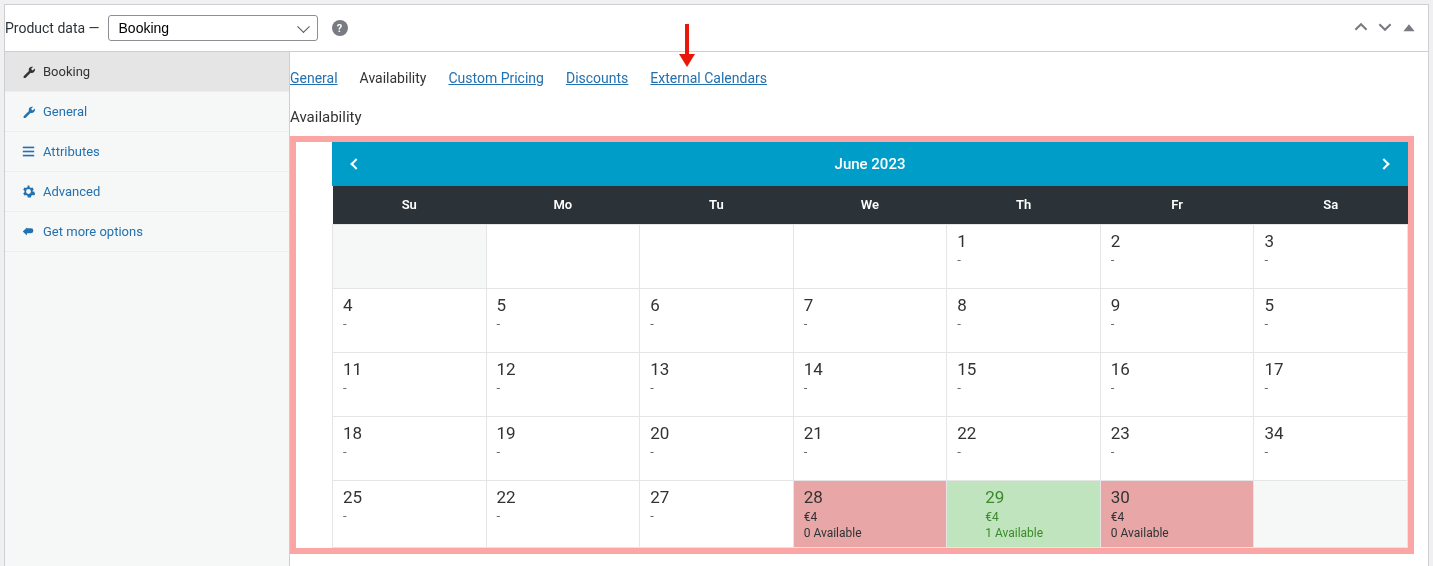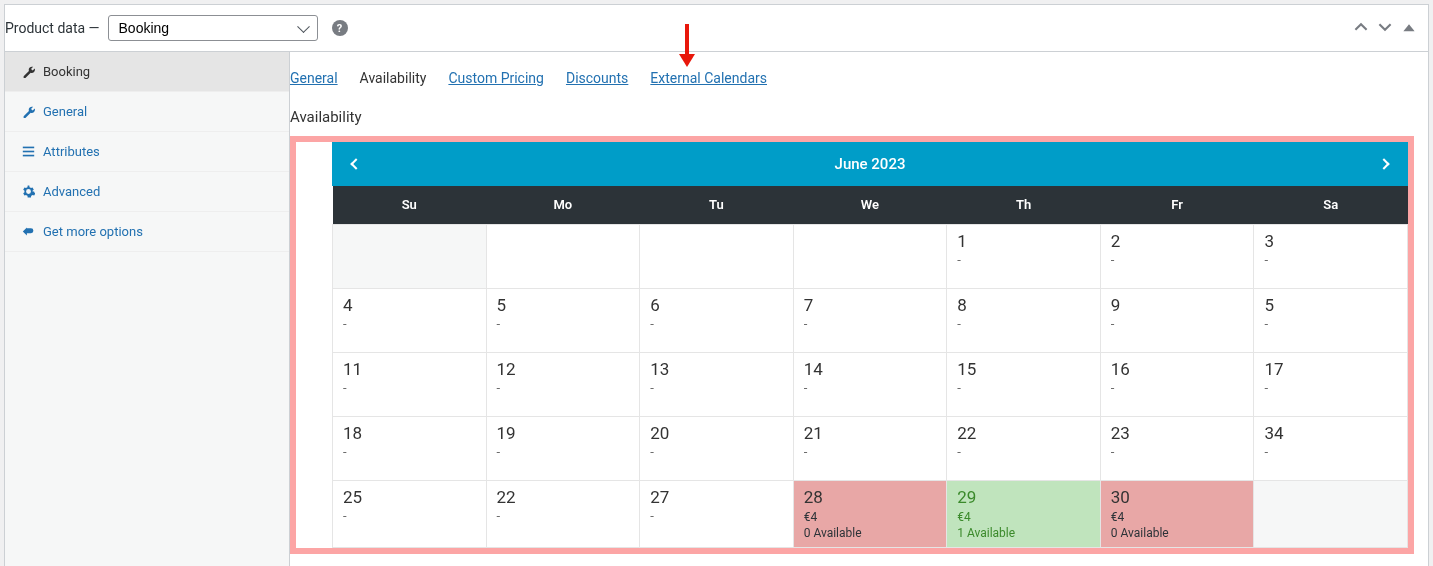--- a/index.html
+++ b/index.html
@@ -37,21 +37,21 @@
   .chevron.right { transform: rotate(-135deg); }
 
   .cal-grid { width: 100%; border-collapse: collapse; table-layout: fixed; }
   .cal-grid th { background: #2c3338; color: #fff; font-weight: 600; font-size: 13px; height: 38px; }
   .cal-grid td { border: 1px solid #e5e5e5; vertical-align: top; height: 64px; padding: 6px 10px; background: #fff; }
   .cal-grid td.off { background: #f6f7f7; }
   .day-num { font-size: 17px; color: #333; }
   .day-avail { color: #666; font-size: 13px; margin-top: 1px; }
   .cell-red { background: #e8a7a6 !important; }
   .cell-green { background: #c0e4bd !important; }
-  .cell-green .day-num, .cell-green .detail { color: #3b8a2b; }
+  .cell-green .day-num, .cell-green .detail { color: #3b8a2b; margin-left: 28px; }
   .detail { font-size: 12px; line-height: 1.35; margin-top: 2px; }
   .detail .price { display:block; }
 
   .main-inner { padding: 0 14px 0 0; }
 </style>
 </head>
 <body>
 
 <div class="panel">
 

